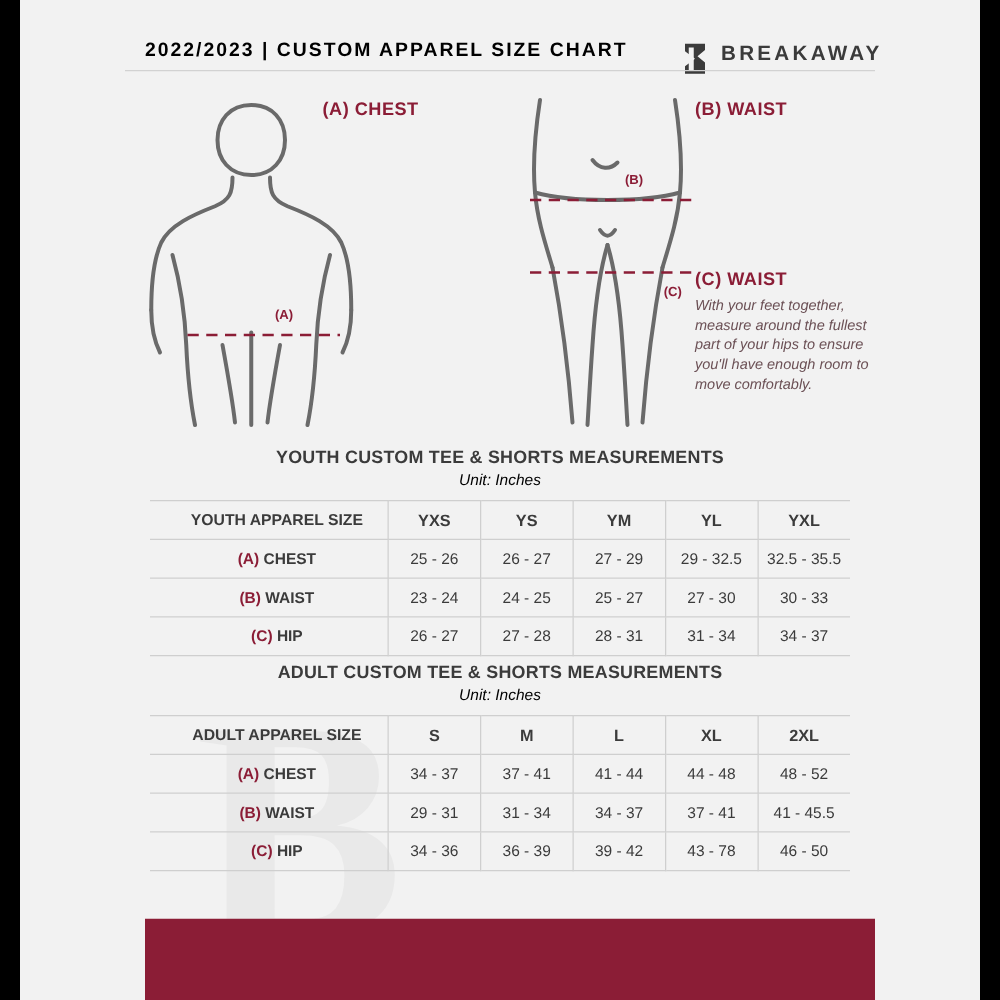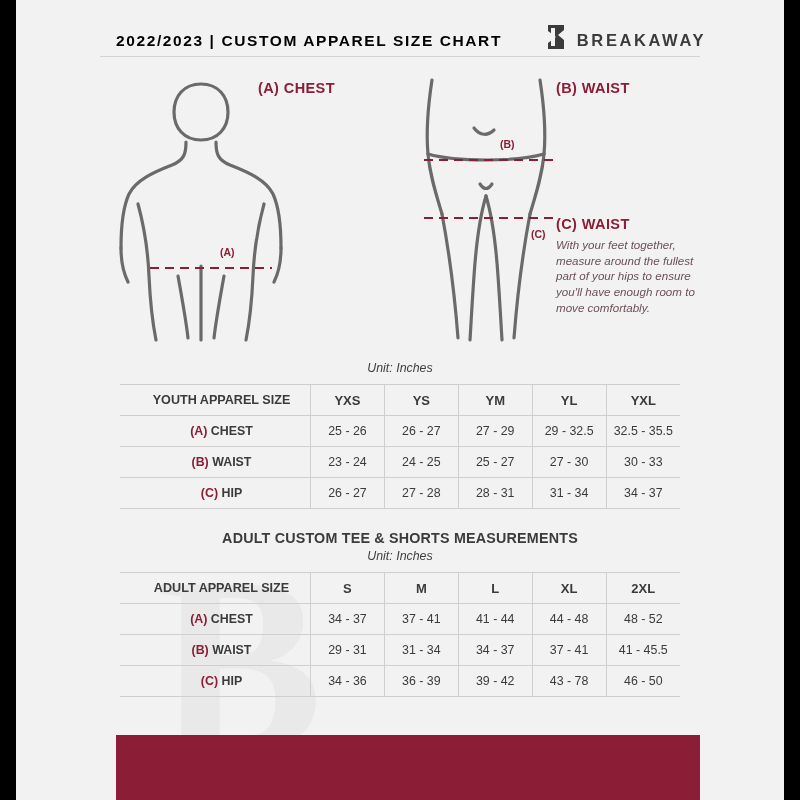--- a/index.html
+++ b/index.html
@@ -55,23 +55,23 @@
     left: 100px;
     top: 12px;
     font-size: 15.5px;
     font-weight: bold;
     letter-spacing: 1.6px;
     color: #000000;
   }
   .brand {
     position: absolute;
     right: 78px;
-    top: 4px;
+    top: 14px;
     display: flex;
-    align-items: flex-end;
+    align-items: flex-start;
     gap: 10px;
   }
   .brand-mark {
     width: 22px;
     height: 26px;
     position: relative;
   }
   .brand-name {
     font-size: 16.5px;
     font-weight: bold;
@@ -135,21 +135,21 @@
     text-align: center;
     font-size: 14.3px;
     font-weight: bold;
     color: #3b3b3b;
     letter-spacing: 0.2px;
   }
   .tbl-unit {
     text-align: center;
     font-size: 12.4px;
     font-style: italic;
-    color: #404040;
+    color: #000000;
     margin-top: 3px;
   }
   table.size {
     border-collapse: collapse;
     margin: 9px auto 0 auto;
     width: 560px;
     table-layout: fixed;
   }
   table.size th, table.size td {
     border: 1px solid #cfcfcf;
@@ -263,20 +263,21 @@
         <div class="callout-title">(B) WAIST</div>
       </div>
 
       <div class="callout-c">
         <div class="callout-title">(C) WAIST</div>
         <div class="callout-body">With your feet together, measure around the fullest part of your hips to ensure you'll have enough room to move comfortably.</div>
       </div>
     </div>
 
     <div class="section sec-youth">
+      <div class="tbl-title">YOUTH CUSTOM TEE &amp; SHORTS MEASUREMENTS</div>
       <div class="tbl-unit">Unit: Inches</div>
       <table class="size">
         <thead>
           <tr>
             <th class="first">YOUTH APPAREL SIZE</th>
             <th>YXS</th>
             <th>YS</th>
             <th>YM</th>
             <th>YL</th>
             <th>YXL</th>

